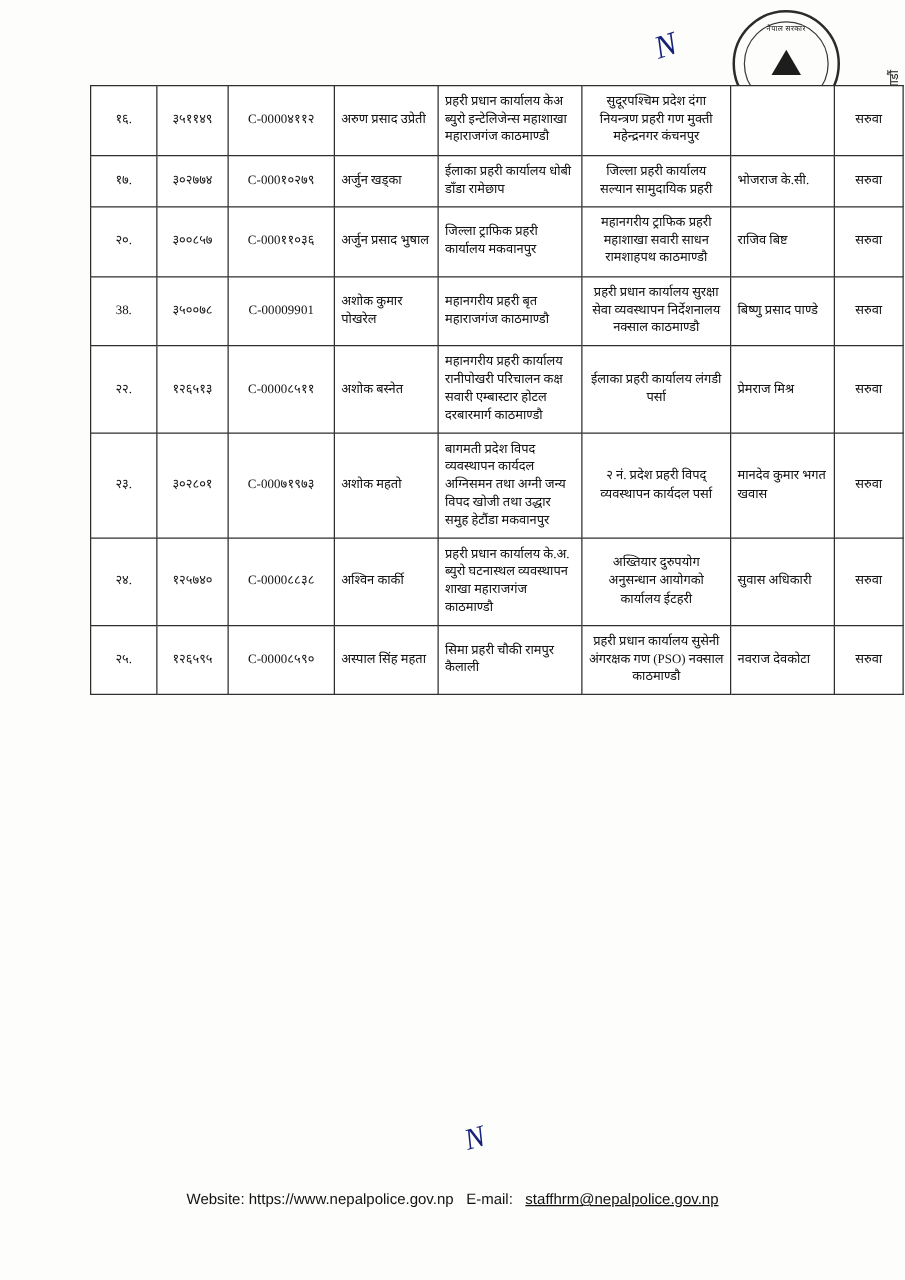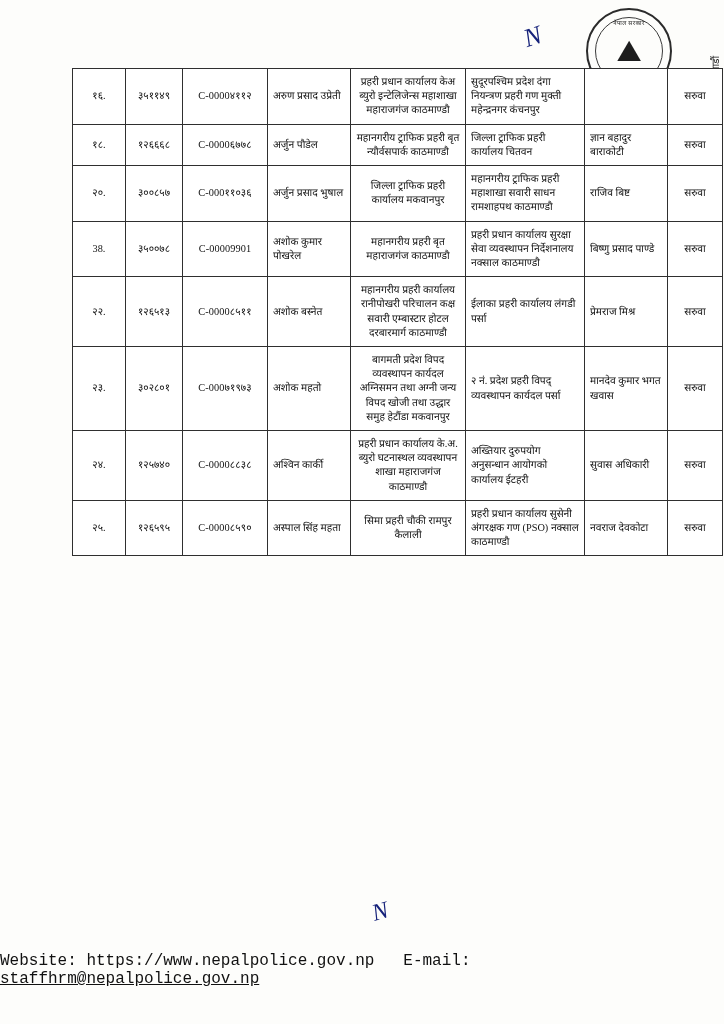--- a/index.html
+++ b/index.html
@@ -134,33 +134,34 @@
     vertical-align: middle;
     padding: 6px 5px;
     font-size: 10.3px;
     line-height: 1.38;
     color: #111;
   }
   td.c-sn     { width: 42px;  text-align: center; }
   td.c-id     { width: 46px;  text-align: center; }
   td.c-code   { width: 74px;  text-align: center; letter-spacing: .1px; }
   td.c-name   { width: 72px;  text-align: left; }
-  td.c-from   { width: 104px; text-align: center; }
-  td.c-to     { width: 108px; text-align: left; margin-left: 20px; }
+  td.c-from   { width: 104px; text-align: left; }
+  td.c-to     { width: 108px; text-align: center; margin-left: 20px; }
   td.c-rec    { width: 72px;  text-align: left; }
   td.c-remark { width: 44px;  text-align: center; }
 
   
   .footer {
     position: absolute;
     left: 0;
     right: 0;
     top: 952px;
-    font-size: 16px;
-    font-family: Liberation Mono, monospace;
+    text-align: center;
+    font-size: 12px;
+    font-family: Liberation Sans, sans-serif;
     color: #111;
   }
   .footer u { text-decoration: underline; }
 </style>
 </head>
 <body>
 
 <div class="page">
 
   <div class="seal-wrap">
@@ -184,31 +185,31 @@
         <td class="c-sn">१६.</td>
         <td class="c-id">३५११४९</td>
         <td class="c-code">C-0000४११२</td>
         <td class="c-name">अरुण प्रसाद उप्रेती</td>
         <td class="c-from">प्रहरी प्रधान कार्यालय केअ ब्युरो इन्टेलिजेन्स महाशाखा महाराजगंज काठमाण्डौ</td>
         <td class="c-to">सुदूरपश्चिम प्रदेश दंगा नियन्त्रण प्रहरी गण मुक्ती महेन्द्रनगर कंचनपुर</td>
         <td class="c-rec"></td>
         <td class="c-remark">सरुवा</td>
       </tr>
 
-
-      <tr>
-        <td class="c-sn">१८.</td>
-        <td class="c-id">१२६६६८</td>
-        <td class="c-code">C-0000६७७८</td>
-        <td class="c-name">अर्जुन पौडेल</td>
-        <td class="c-from">महानगरीय ट्राफिक प्रहरी बृत न्यौर्वसपार्क काठमाण्डौ</td>
-        <td class="c-to">जिल्ला ट्राफिक प्रहरी कार्यालय चितवन</td>
-        <td class="c-rec">ज्ञान बहादुर बाराकोटी</td>
-        <td class="c-remark">सरुवा</td>
-      </tr>
+      <tr>
+        <td class="c-sn">१७.</td>
+        <td class="c-id">३०२७७४</td>
+        <td class="c-code">C-000१०२७९</td>
+        <td class="c-name">अर्जुन खड्का</td>
+        <td class="c-from">ईलाका प्रहरी कार्यालय धोबी डाँडा रामेछाप</td>
+        <td class="c-to">जिल्ला प्रहरी कार्यालय सल्यान सामुदायिक प्रहरी</td>
+        <td class="c-rec">भोजराज के.सी.</td>
+        <td class="c-remark">सरुवा</td>
+      </tr>
+
 
 
       <tr>
         <td class="c-sn">२०.</td>
         <td class="c-id">३००८५७</td>
         <td class="c-code">C-000११०३६</td>
         <td class="c-name">अर्जुन प्रसाद भुषाल</td>
         <td class="c-from">जिल्ला ट्राफिक प्रहरी कार्यालय मकवानपुर</td>
         <td class="c-to">महानगरीय ट्राफिक प्रहरी महाशाखा सवारी साधन रामशाहपथ काठमाण्डौ</td>
         <td class="c-rec">राजिव बिष्ट</td>

